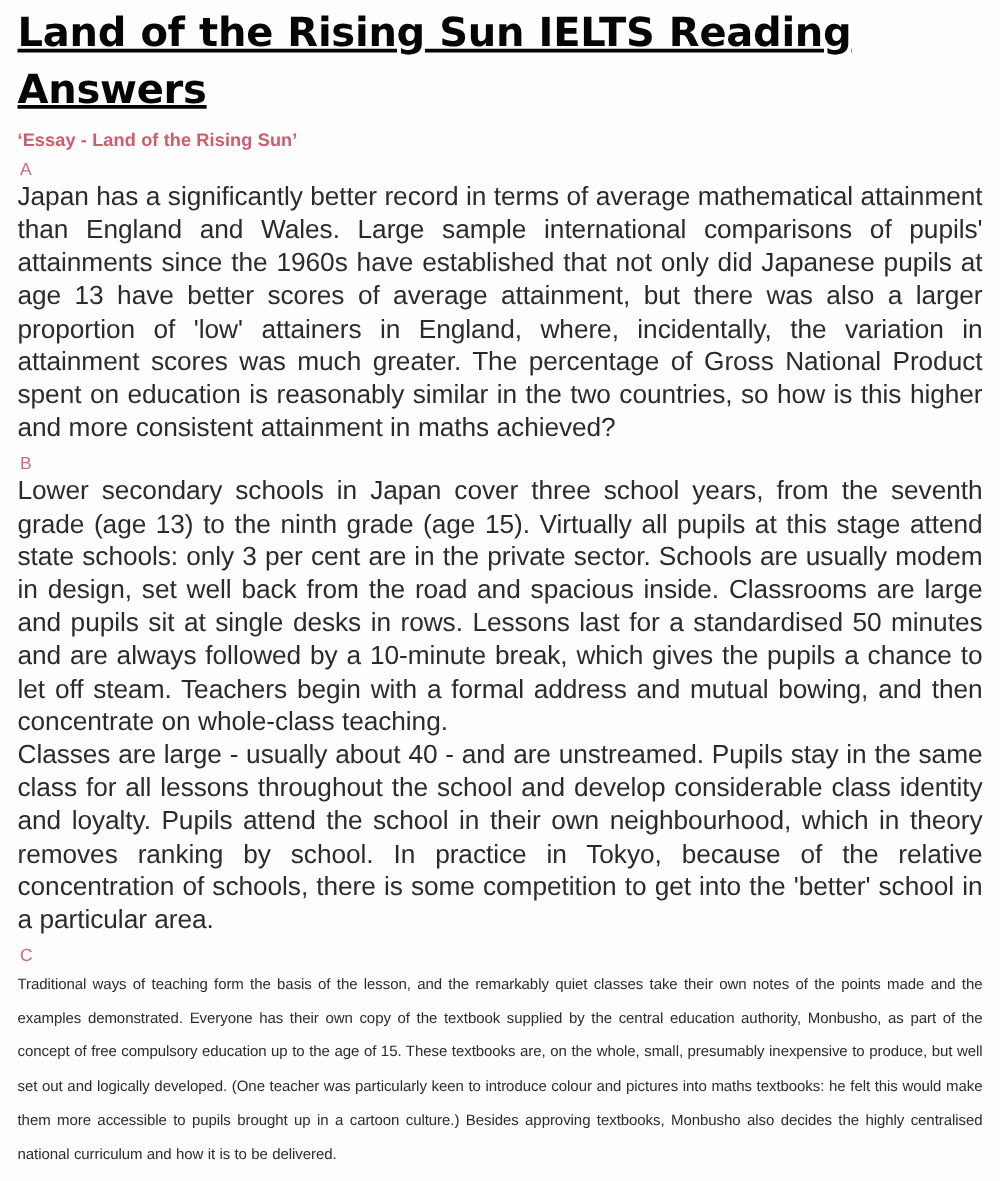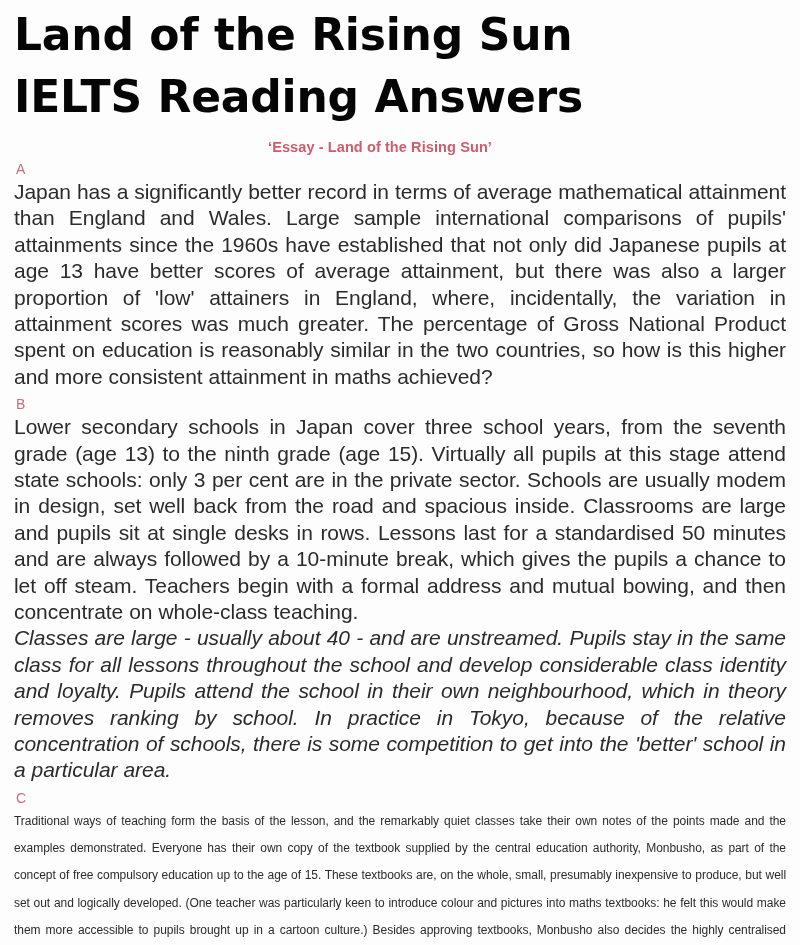--- a/index.html
+++ b/index.html
@@ -21,33 +21,33 @@
     height: 945px;
     box-sizing: border-box;
     padding: 0 14px 0 14px;
   }
 
   
   .article-title {
     margin: 0;
     padding: 4px 0 0 0;
     font-family: "DejaVu Sans", "Liberation Sans", sans-serif;
-    font-size: 44px;
+    font-size: 32px;
     font-weight: 700;
     line-height: 1.42;
     letter-spacing: -0.2px;
     color: #050505;
     max-width: 700px;
     word-spacing: 0.5px;
+    text-decoration: underline;
   }
 
   
   .essay-subtitle {
     margin: 10px 0 2px 0;
-    text-align: center;
     font-size: 14.5px;
     font-weight: 700;
     color: #cf5c6b;
     letter-spacing: 0.1px;
     padding-right: 40px;
   }
 
   
   .section-marker {
     color: #d06b7a;
@@ -64,21 +64,20 @@
     text-align: justify;
     color: #2b2b2b;
     font-size: 21px;
     line-height: 26.4px;
     letter-spacing: -0.05px;
     word-spacing: 0.2px;
     hyphens: none;
   }
   .body-para + .body-para {
     margin-top: 0px;
-    font-style: italic;
   }
 
   .para-c {
     font-size: 12px;
     line-height: 27.3px;
   }
 </style>
 </head>
 <body>
 

